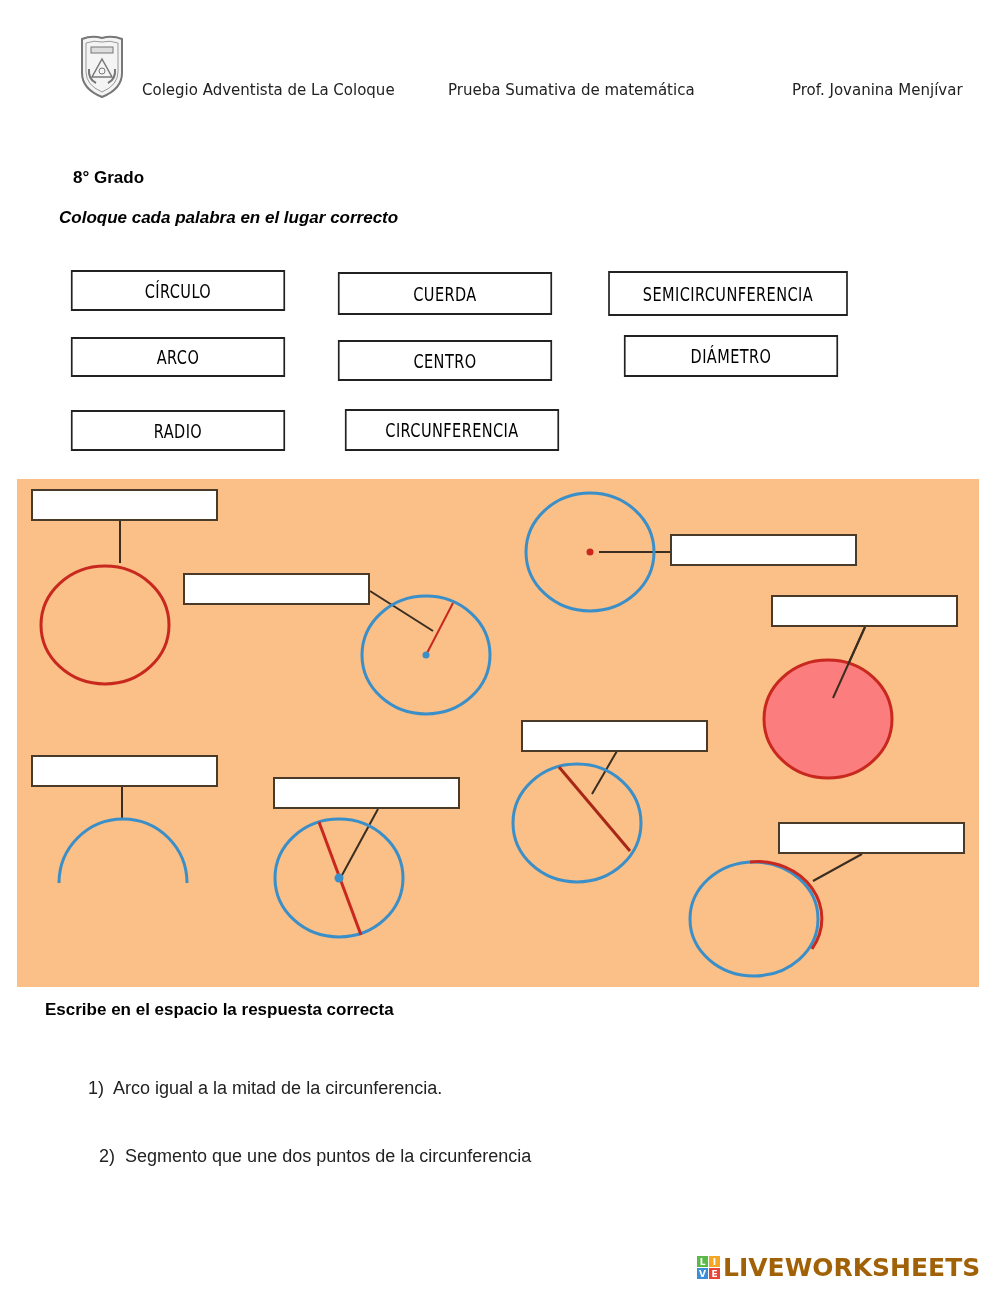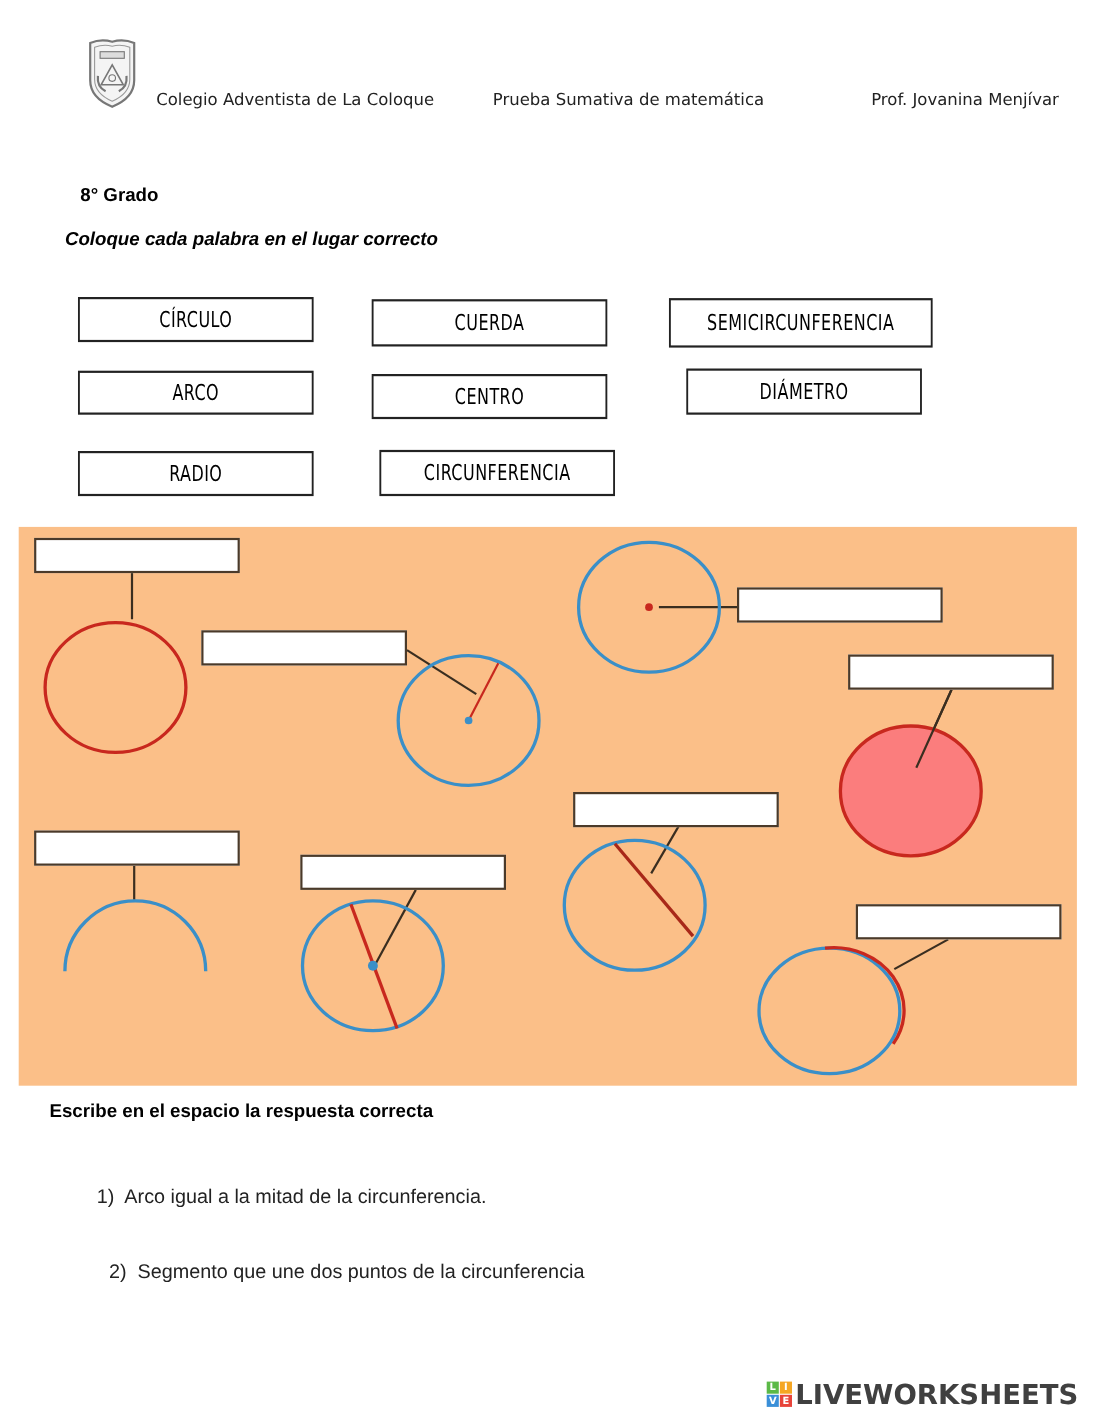--- a/index.html
+++ b/index.html
@@ -8,21 +8,21 @@
     .header-text { font-family: "DejaVu Sans", sans-serif; font-size: 15px; color: #222; top: 81px; }
     .bold-h { font-family: "Liberation Sans", sans-serif; font-weight: bold; font-size: 17px; }
     .word-box { position: absolute; background: #fff; border: 2px solid #222; box-sizing: border-box; display: flex; align-items: center; justify-content: center; font-family: "DejaVu Sans Condensed", "DejaVu Sans", sans-serif; font-size: 19px; letter-spacing: 0.5px; transform: scaleX(0.85); transform-origin: center; }
     .word-box span { display: inline-block; transform: scaleY(1.05); }
     .diagram { position: absolute; left: 17px; top: 479px; width: 962px; height: 508px; background: #fbbf88; }
     .drop-box { position: absolute; background: #fff; border: 2px solid #4a3a2a; box-sizing: border-box; }
     .q-item { position: absolute; font-family: "Liberation Sans", sans-serif; font-size: 18px; color: #222; }
     .logo { position: absolute; left: 697px; top: 1253px; display: flex; align-items: center; }
     .logo-grid { display: grid; grid-template-columns: 11px 11px; grid-template-rows: 11px 11px; gap: 1px; margin-right: 3px; }
     .logo-grid div { font-size: 9px; font-weight: bold; color: #fff; display: flex; align-items: center; justify-content: center; font-family: "DejaVu Sans", sans-serif; }
-    .logo-text { font-family: "DejaVu Sans", sans-serif; font-weight: bold; font-size: 25px; color: #404040; letter-spacing: 0px; }
+    .logo-text { font-family: "DejaVu Sans", sans-serif; font-weight: bold; font-size: 25px; color: #a16207; letter-spacing: 0px; }
   </style>
 </head>
 <body>
 
 <div class="abs" style="left:78px; top:33px; width:48px; height:66px;">
   <svg width="48" height="66" viewBox="0 0 48 66">
     <path d="M4 6 Q14 2 24 5 Q34 2 44 6 L44 40 Q44 56 24 64 Q4 56 4 40 Z" fill="#f4f4f4" stroke="#777" stroke-width="2"></path>
     <path d="M8 10 Q16 7 24 9 Q32 7 40 10 L40 39 Q40 52 24 59 Q8 52 8 39 Z" fill="none" stroke="#999" stroke-width="1"></path>
     <rect x="13" y="14" width="22" height="6" fill="#ddd" stroke="#777" stroke-width="1"></rect>
     <polygon points="24,26 34,44 14,44" fill="none" stroke="#777" stroke-width="1.5"></polygon>

